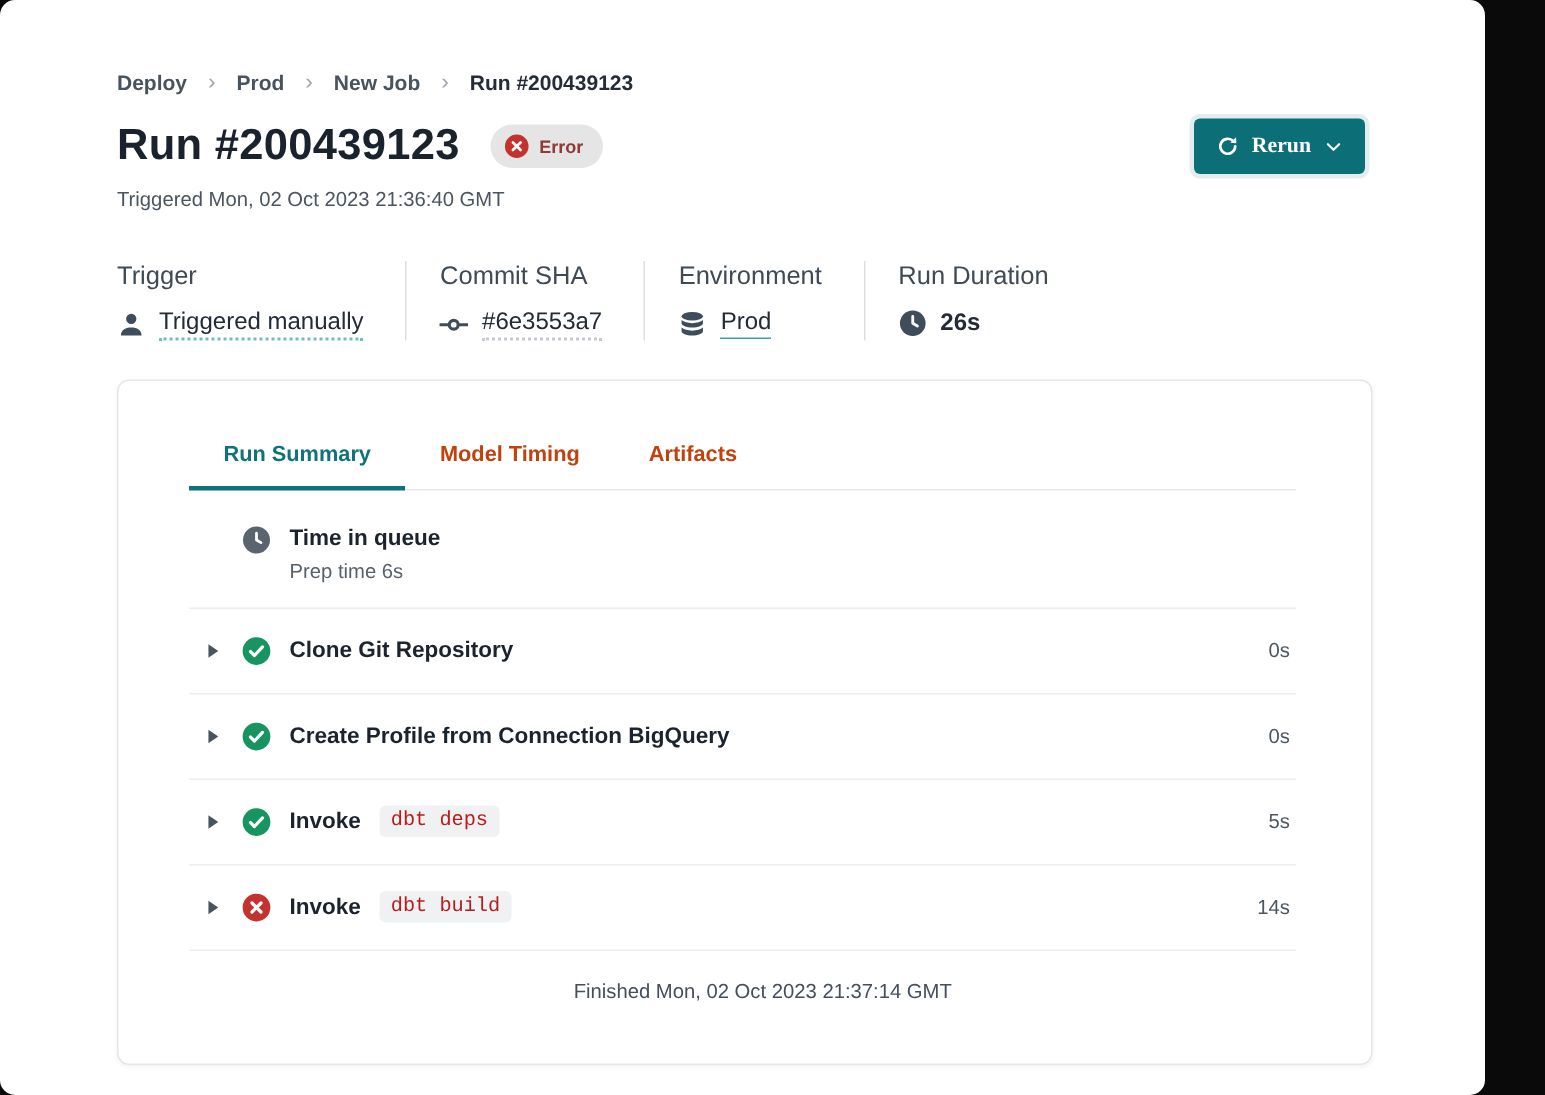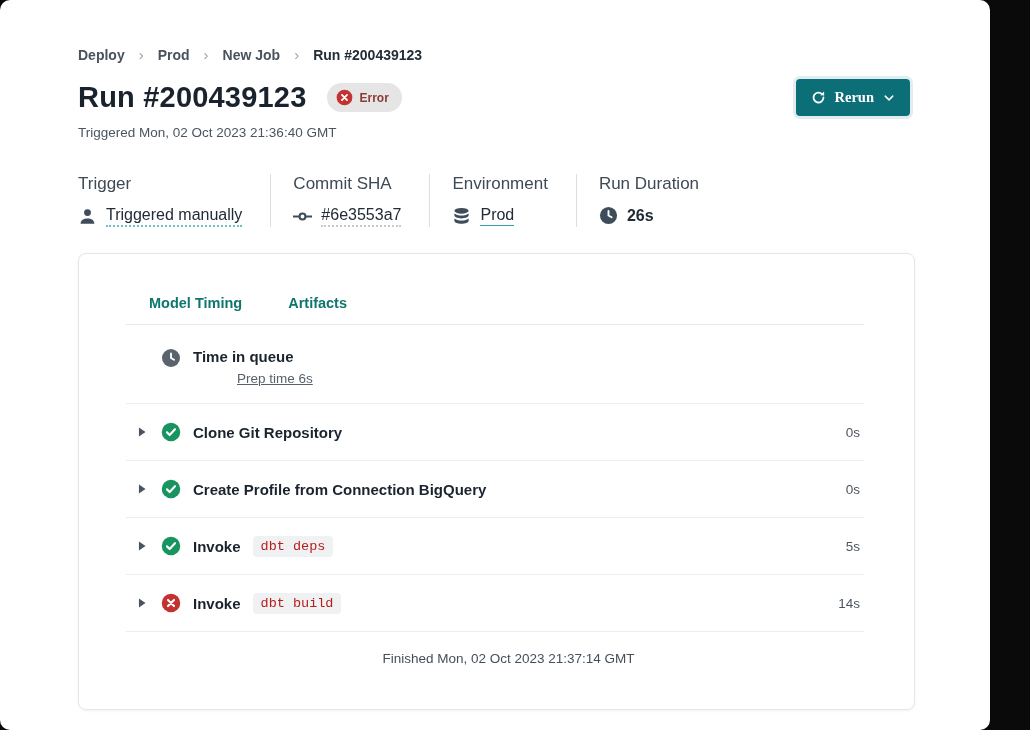--- a/index.html
+++ b/index.html
@@ -33,27 +33,27 @@
   .teal-underline { border-bottom:1px solid #35a3a8; padding-bottom:1px; cursor:pointer; }
   .semibold { font-weight:600; }
 
   
   .card { margin:26px 75px 0 78px; height:457px; background:#fff; border:1px solid #e4e7ea; border-radius:8px;
           box-shadow:0 1px 3px rgba(20,30,40,.06); }
   .card-inner { margin:0 50px 0 47px; }
 
   
   .tabs { display:flex; padding-top:41px; border-bottom:1px solid #e7e9eb; }
-  .tab { padding:0 23px 13px; font-size:14.5px; color:#0f766e; font-weight:600; cursor:pointer; }
+  .tab { padding:0 23px 13px; font-size:14.5px; color:#c2410c; font-weight:600; cursor:pointer; }
   .tab.active { color:#10727d; border-bottom:3px solid #10727d; margin-bottom:-1.5px; }
 
   
   .queue-row { display:flex; align-items:flex-start; gap:12px; padding:23px 0 17px 35px; border-bottom:1px solid #ebedef; }
   .queue-title { font-size:15px; font-weight:700; color:#1b242e; }
-  .queue-sub { margin-top:6px; font-size:13.5px; color:#57616c; text-decoration:underline; cursor:pointer;margin-left:44px; }
+  .queue-sub { margin-top:6px; font-size:13.5px; color:#57616c; cursor:pointer; }
 
   
   .step-row { display:flex; align-items:center; gap:12px; height:57px; padding:0 4px 0 9px; border-bottom:1px solid #ebedef; }
   .step-name { font-size:15px; font-weight:700; color:#1b242e; }
   .code-chip { font-family:"Liberation Mono", monospace; font-size:13.5px; color:#b91c1c; background:#eff1f2;
                border-radius:4px; padding:3px 8px; }
   .step-duration { margin-left:auto; font-size:13.5px; color:#4c5661; }
   .caret { display:flex; cursor:pointer; flex:0 0 auto; }
   .sicon { display:flex; flex:0 0 auto; }
 
@@ -153,20 +153,21 @@
         </span>
         <span class="semibold">26s</span>
       </div>
     </div>
   </div>
 
   <section class="card">
     <div class="card-inner">
 
       <div class="tabs">
+        <div class="tab active">Run Summary</div>
         <div class="tab">Model Timing</div>
         <div class="tab">Artifacts</div>
       </div>
 
       <div class="queue-row">
         <span class="sicon">
           <svg width="20" height="20" viewBox="0 0 16 16">
               <circle cx="8" cy="8" r="7.2" fill="#5a646e"></circle>
               <path d="M8 4.4V8l2.4 1.4" fill="none" stroke="#fff" stroke-width="1.5" stroke-linecap="round" stroke-linejoin="round"></path>
             </svg>

